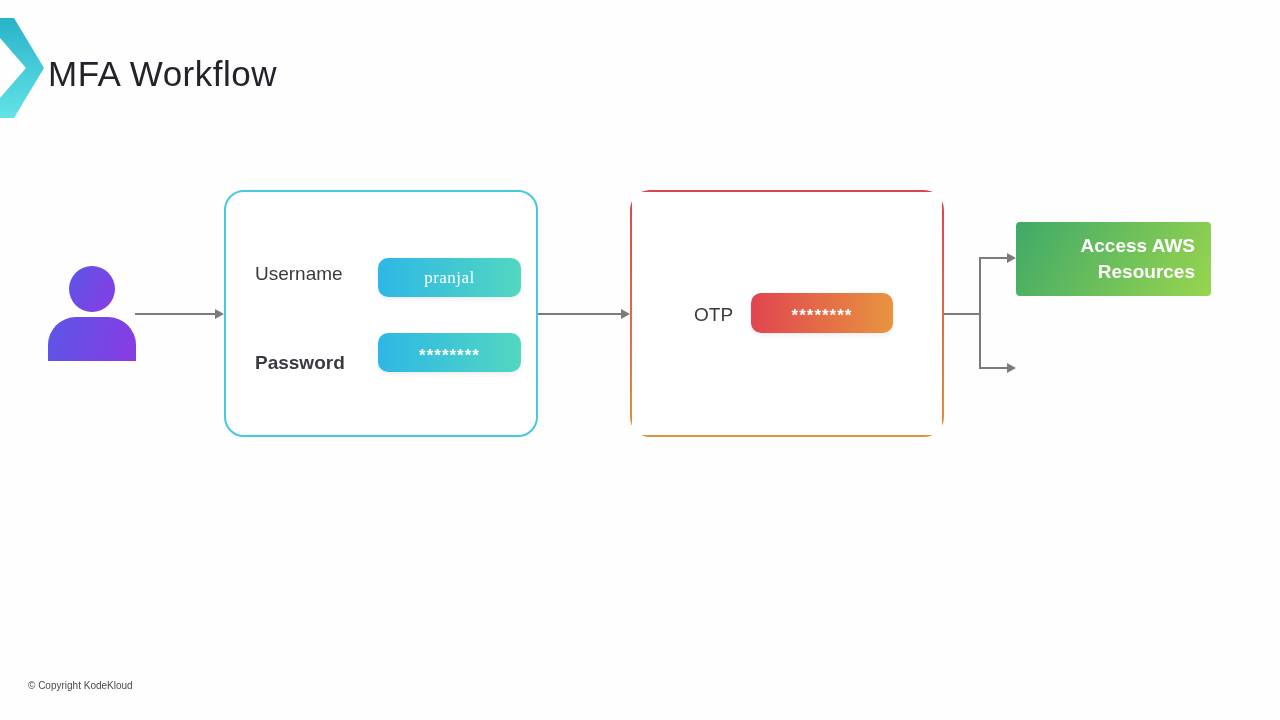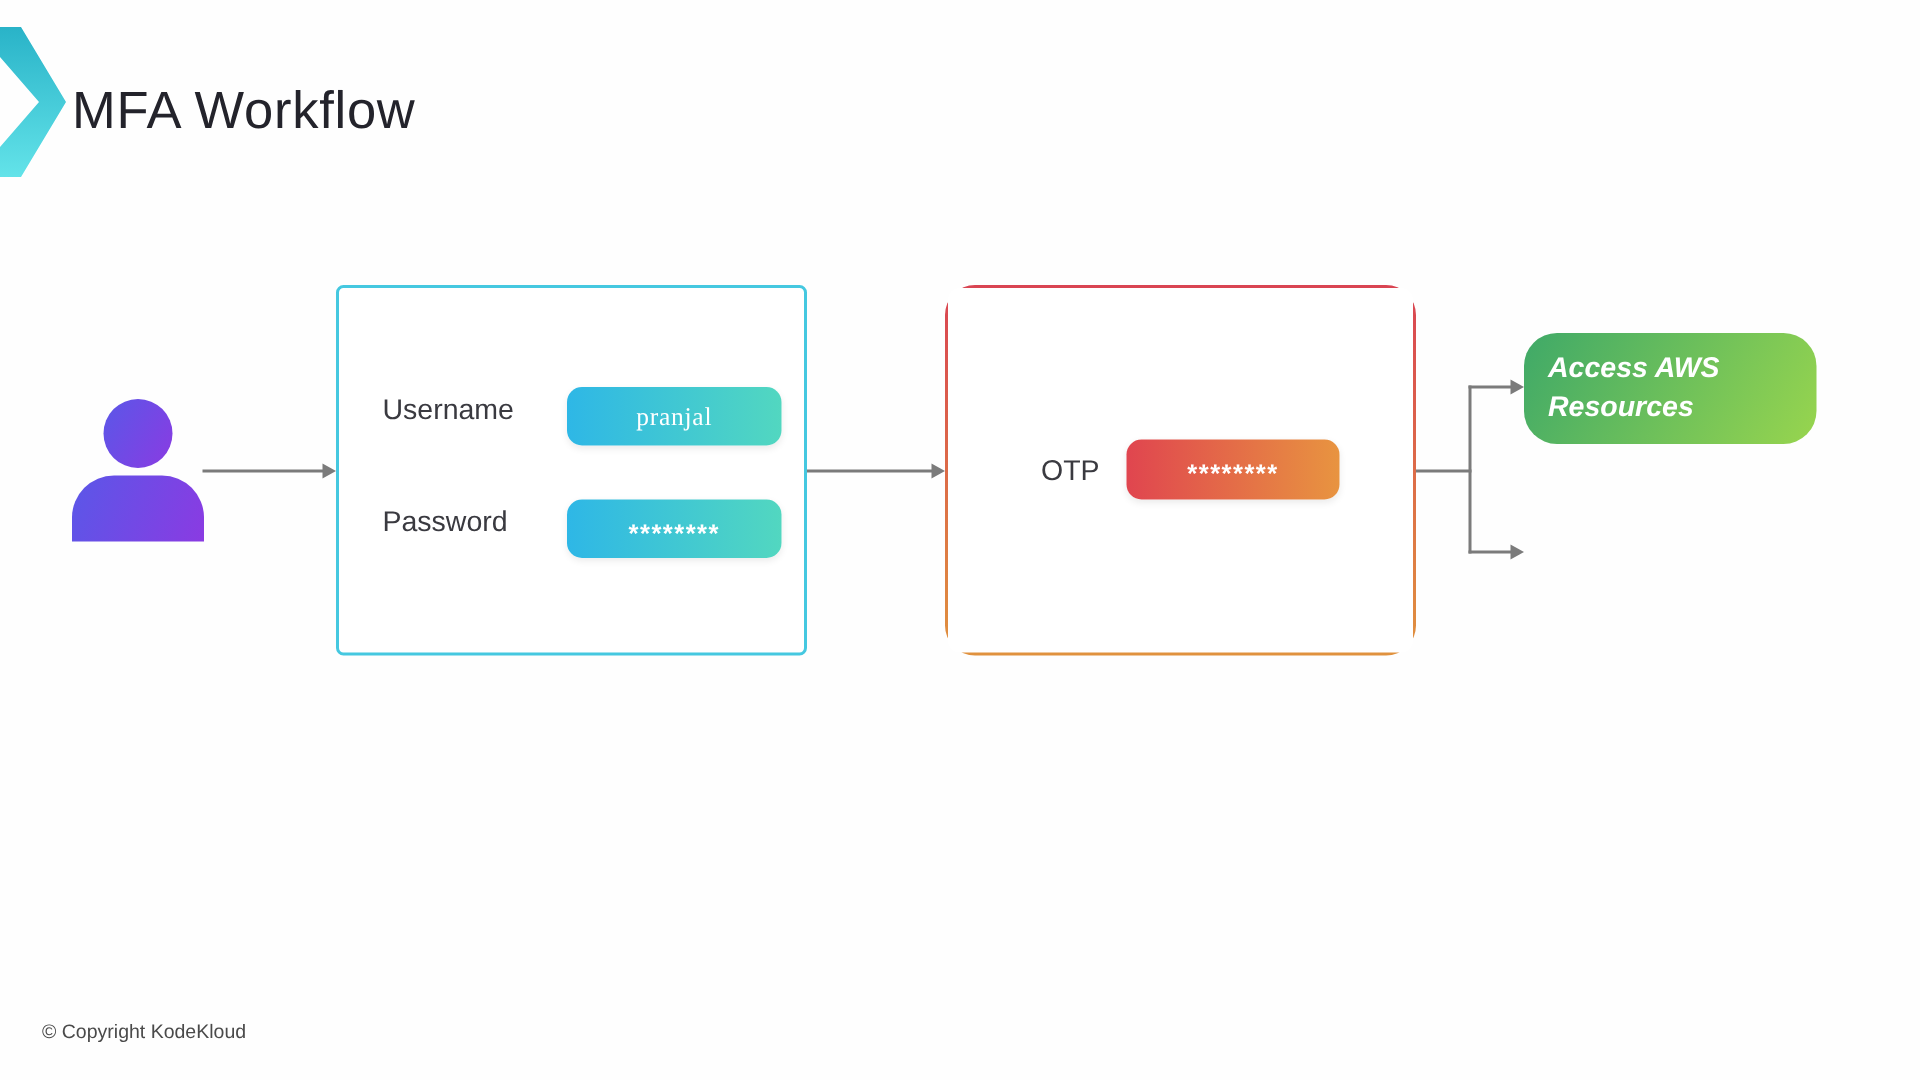--- a/index.html
+++ b/index.html
@@ -45,41 +45,41 @@
 
   
   .h-line{position:absolute;height:2px;background:var(--arrow-gray);}
   .v-line{position:absolute;width:2px;background:var(--arrow-gray);}
   .arrow-head{position:absolute;width:0;height:0;
     border-top:5px solid transparent;border-bottom:5px solid transparent;
     border-left:9px solid var(--arrow-gray);}
 
   
   .credentials-box{position:absolute;left:224px;top:190px;width:314px;height:247px;
-    background:#fff;border:2px solid var(--cyan-border);border-radius:5px;}
+    background:#fff;border:2px solid var(--cyan-border);border-radius:20px;}
   .otp-box-border{position:absolute;left:630px;top:190px;width:314px;height:247px;
     border-radius:20px;padding:2px;
     background:linear-gradient(180deg,var(--otp-border-top),var(--otp-border-bottom));}
   .otp-box-inner{position:relative;width:100%;height:100%;background:#fff;border-radius:8px;}
 
   .field-label{position:absolute;font-size:19px;color:var(--label-color);}
   .pill{position:absolute;display:flex;align-items:center;justify-content:center;
     color:#fff;font-size:17px;border-radius:10px;letter-spacing:.5px;
     box-shadow:0 2px 5px rgba(0,0,0,.08);}
   .pill-teal{background:linear-gradient(90deg,var(--teal-pill-start),var(--teal-pill-end));}
   .pill-otp{background:linear-gradient(90deg,var(--otp-pill-start),var(--otp-pill-end));}
   .masked{font-weight:700;letter-spacing:1px;padding-top:6px;}
 
-  .outcome{position:absolute;left:1016px;width:195px;height:74px;border-radius:22px;
-    display:flex;align-items:center;justify-content:center;text-align:left;
-    color:#fff;font-size:19px;font-weight:700;line-height:1.35;padding:0 16px;font-style:italic;}
+  .outcome{position:absolute;left:1016px;width:195px;height:74px;border-radius:4px;
+    display:flex;align-items:center;justify-content:center;text-align:right;
+    color:#fff;font-size:19px;font-weight:700;line-height:1.35;padding:0 16px;}
   .outcome-success{top:222px;background:linear-gradient(120deg,var(--green-start),var(--green-end));}
   .outcome-failure{top:331px;height:75px;background:linear-gradient(130deg,var(--red-start),var(--red-end));}
 
-  .copyright{position:absolute;left:28px;top:680px;font-size:13px;color:var(--copyright-color);}
+  .copyright{position:absolute;left:28px;top:680px;font-size:10px;color:var(--copyright-color);}
 </style>
 </head>
 <body>
 
 <div class="stage">
 
   <div class="logo-chevron"></div>
   <h1 class="page-title">MFA Workflow</h1>
 
   <div class="user-icon">
@@ -88,21 +88,21 @@
   </div>
 
   <div>
     <div class="h-line" style="left:135px;top:313px;width:82px;"></div>
     <div class="arrow-head" style="left:215px;top:309px;"></div>
   </div>
 
   <div class="credentials-box">
     <span class="field-label" style="left:29px;top:71px;">Username</span>
     <div class="pill pill-teal" style="left:152px;top:66px;width:143px;height:39px;font-family:Liberation Serif, serif;">pranjal</div>
-    <span class="field-label" style="left:29px;top:146px;">Password</span>
+    <span class="field-label" style="left:29px;top:160px;font-weight:bold;">Password</span>
     <div class="pill pill-teal masked" style="left:152px;top:141px;width:143px;height:39px;">********</div>
   </div>
 
   <div>
     <div class="h-line" style="left:538px;top:313px;width:85px;"></div>
     <div class="arrow-head" style="left:621px;top:309px;"></div>
   </div>
 
   <div class="otp-box-border">
     <div class="otp-box-inner">

